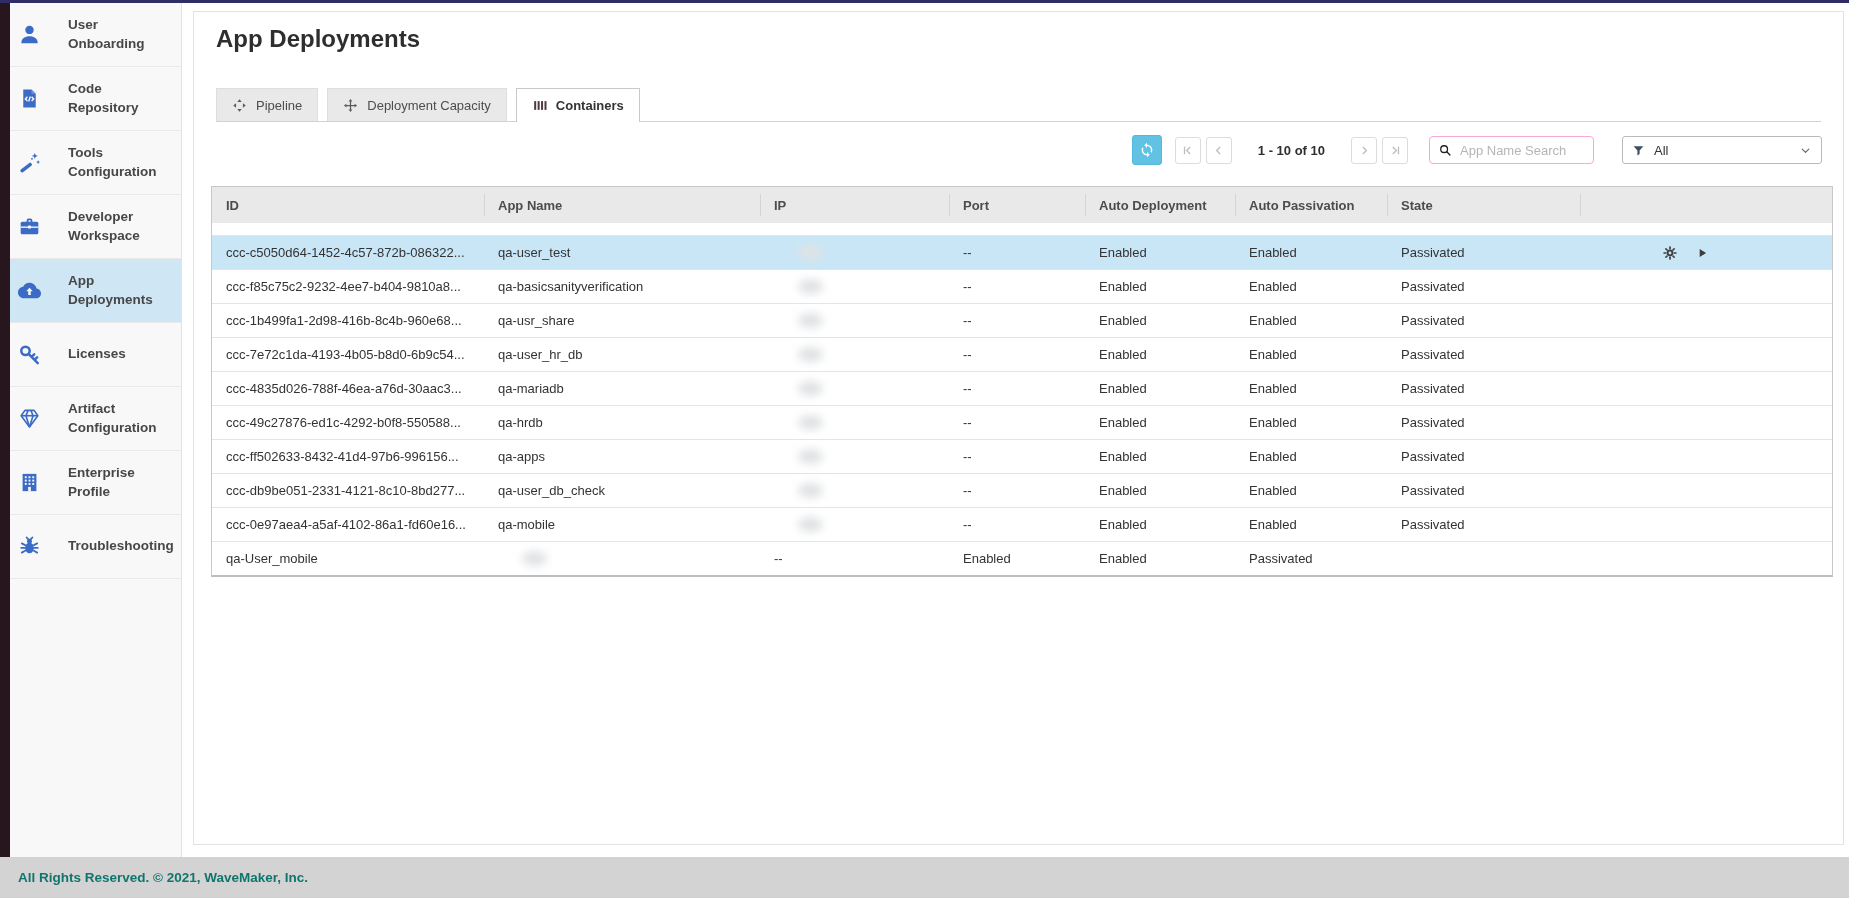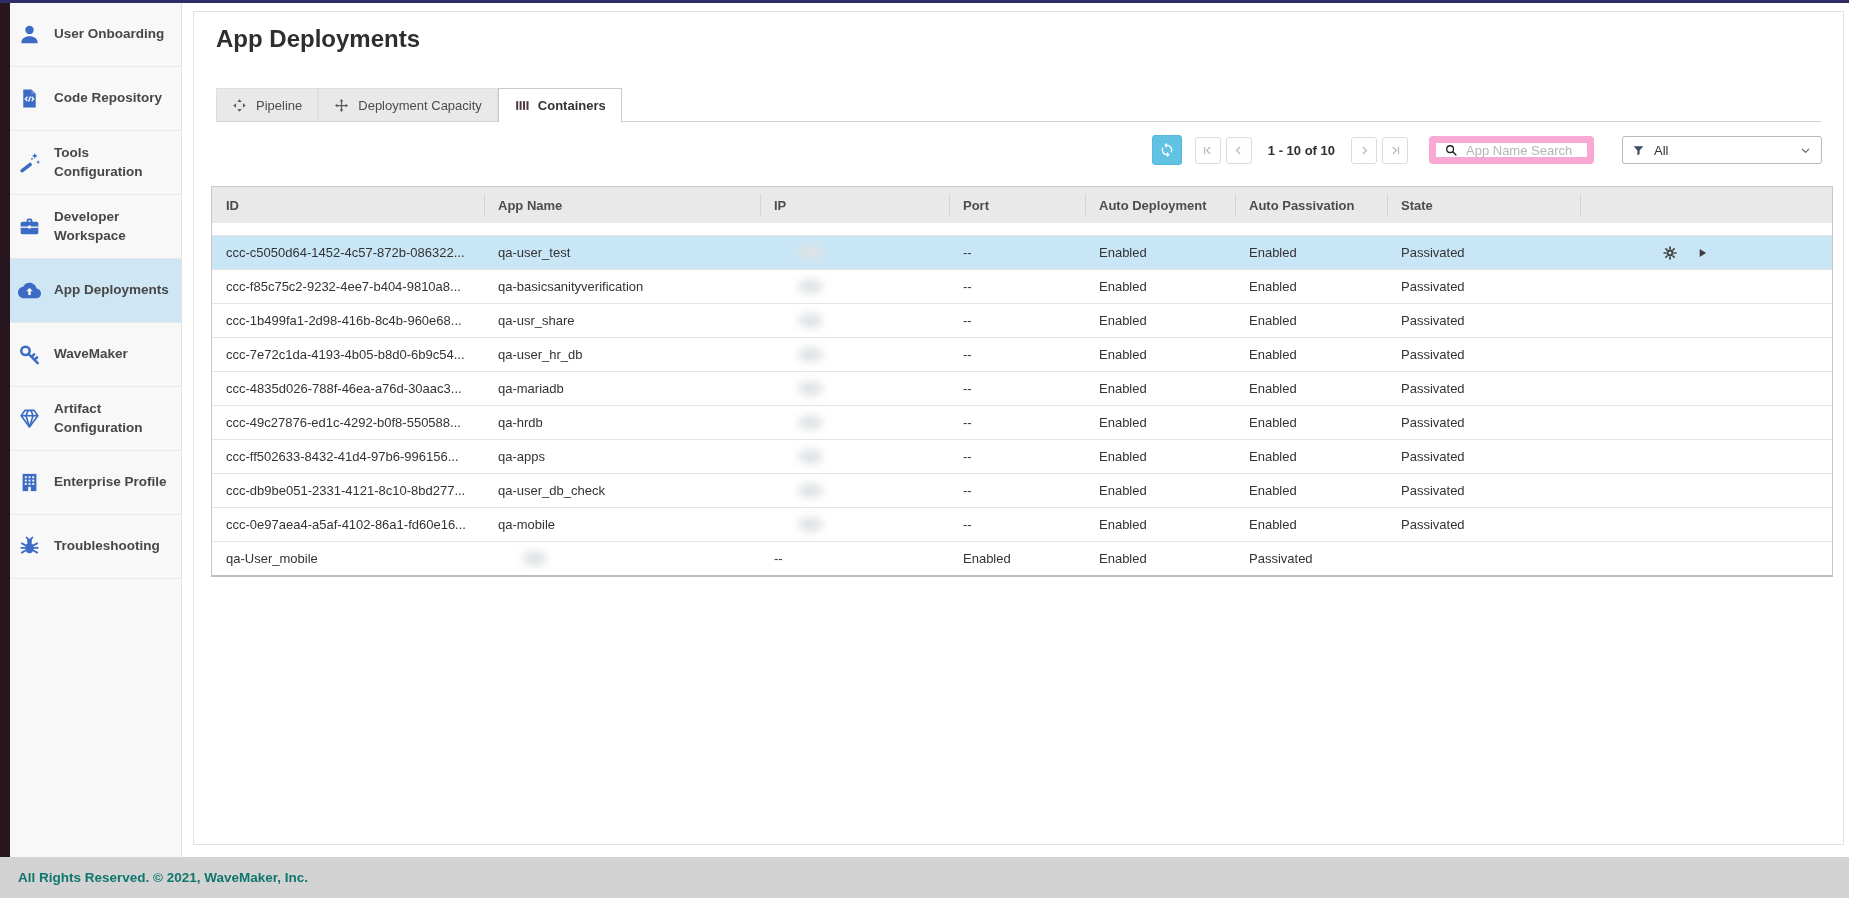--- a/index.html
+++ b/index.html
@@ -18,57 +18,57 @@
     background:#f8f8f8; border-right:1px solid #e3e3e3;
   }
   .nav-item {
     height:64px; display:flex; align-items:center; gap:13px;
     padding-left:8px; padding-right:6px;
     border-bottom:1px solid #e9e9e9; cursor:pointer;
   }
   .nav-item.selected { background:#cfe6f5; }
   .nav-icon { width:23px; height:23px; flex:0 0 23px; display:flex; align-items:center; }
   .nav-icon svg { width:23px; height:23px; }
-  .nav-label { font-size:13.5px; line-height:1.35; color:#474747; font-weight:700; }
+  .nav-label { font-size:13.5px; line-height:1.35; color:#474747; font-weight:700;margin-left:14px; }
 
   
   .card {
     position:absolute; left:193px; top:11px; width:1651px; height:834px;
     background:#fff; border:1px solid #e2e2e2;
   }
   .title { position:absolute; left:22px; top:13px; margin:0; font-size:24px; font-weight:700; color:#2e2e2e; }
 
   .tabs {
     position:absolute; left:22px; right:22px; top:77px; height:33px;
     display:flex; align-items:flex-end; border-bottom:1px solid #d2d2d2;
   }
   .tab {
     height:33px; display:flex; align-items:center; gap:9px; padding:0 15px;
     background:#e9e9e9; border:1px solid #dedede; border-bottom:none;
-    font-size:13px; color:#4d4d4d; margin-right:0; cursor:pointer; white-space:nowrap;justify-content:flex-end;
+    font-size:13px; color:#4d4d4d; margin-right:9px; cursor:pointer; white-space:nowrap;justify-content:flex-end;
   }
   .tab.active {
     background:#fff; border-color:#c9c9c9; font-weight:700; color:#333;
     height:34px; margin-bottom:-1px; position:relative; z-index:2;
   }
   .tab-icon svg { display:block; }
 
   
   .toolbar { position:absolute; top:123px; right:21px; display:flex; align-items:center; }
   .btn-refresh {
     width:30px; height:30px; background:#62c2e4; border:1px solid #55b8dc; border-radius:3px;
     display:flex; align-items:center; justify-content:center; cursor:pointer; margin-right:8px;
   }
   .pager-btn {
     width:26px; height:27px; background:#fff; border:1px solid #dcdcdc; border-radius:3px;
     display:flex; align-items:center; justify-content:center; margin-left:5px; cursor:pointer;
   }
-  .pager-count { margin:0 16px; font-size:13px; font-weight:700; color:#2f2f2f; white-space:nowrap; }
+  .pager-count { margin:0 26px; font-size:13px; font-weight:700; color:#2f2f2f; white-space:nowrap; }
   .searchbox {
-    margin-left:21px; width:165px; height:28px; border:7px solid #f9a8d4; border-radius:4px;
+    margin-left:21px; width:165px; height:28px; border:1px solid #f9a8d4; border-radius:4px;
     background:#fff; display:flex; align-items:center; padding:0 8px;
   }
   .searchbox input {
     border:none; outline:none; width:100%; font-size:13px; color:#333; background:transparent;
     font-family:"Liberation Sans", sans-serif;
   }
   .searchbox input::placeholder { color:#b5b5b5; }
   .search-glyph { margin-right:6px; display:flex; }
   .filterselect {
     margin-left:28px; width:200px; height:28px; border:1px solid #b9b9b9; border-radius:3px;
@@ -174,21 +174,21 @@
       <span class="nav-label">App Deployments</span>
     </div>
 
     <div class="nav-item">
       <span class="nav-icon">
         <svg viewBox="0 0 24 24" fill="none" stroke="#3b6bc4" stroke-width="2.6" stroke-linecap="round">
             <circle cx="7.8" cy="8.2" r="4.4"></circle>
             <path d="M11 11.4L20.6 21M17.2 17.6l2.7-2.7M14.2 14.6l2.7-2.7"></path>
           </svg>
       </span>
-      <span class="nav-label">WaveMaker</span>
+      <span class="nav-label">Licenses</span>
     </div>
 
     <div class="nav-item">
       <span class="nav-icon">
         <svg viewBox="0 0 24 24" fill="none" stroke="#3b6bc4" stroke-width="1.7" stroke-linejoin="round">
             <path d="M7.2 3.5h9.6l3.9 5.6L12 20.8 3.3 9.1z"></path>
             <path d="M3.3 9.1h17.4"></path>
             <path d="M12 20.8L8.3 9.1l2.2-5.6"></path>
             <path d="M12 20.8l3.7-11.7-2.2-5.6"></path>
           </svg>

